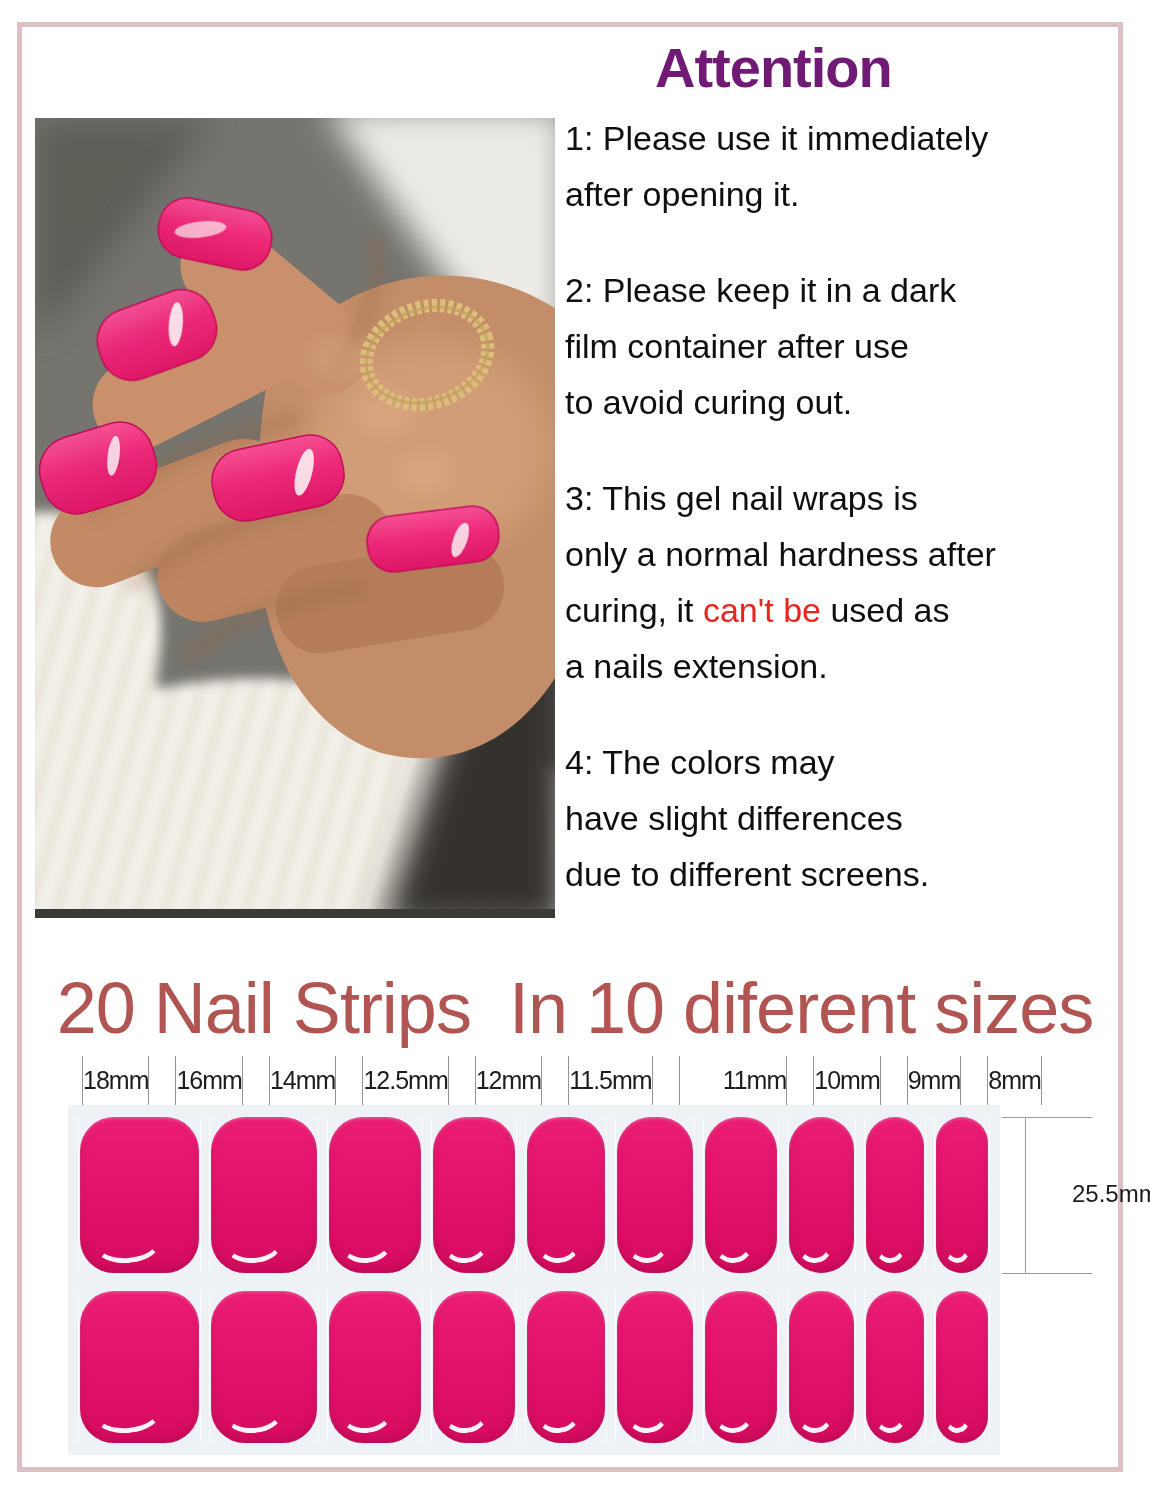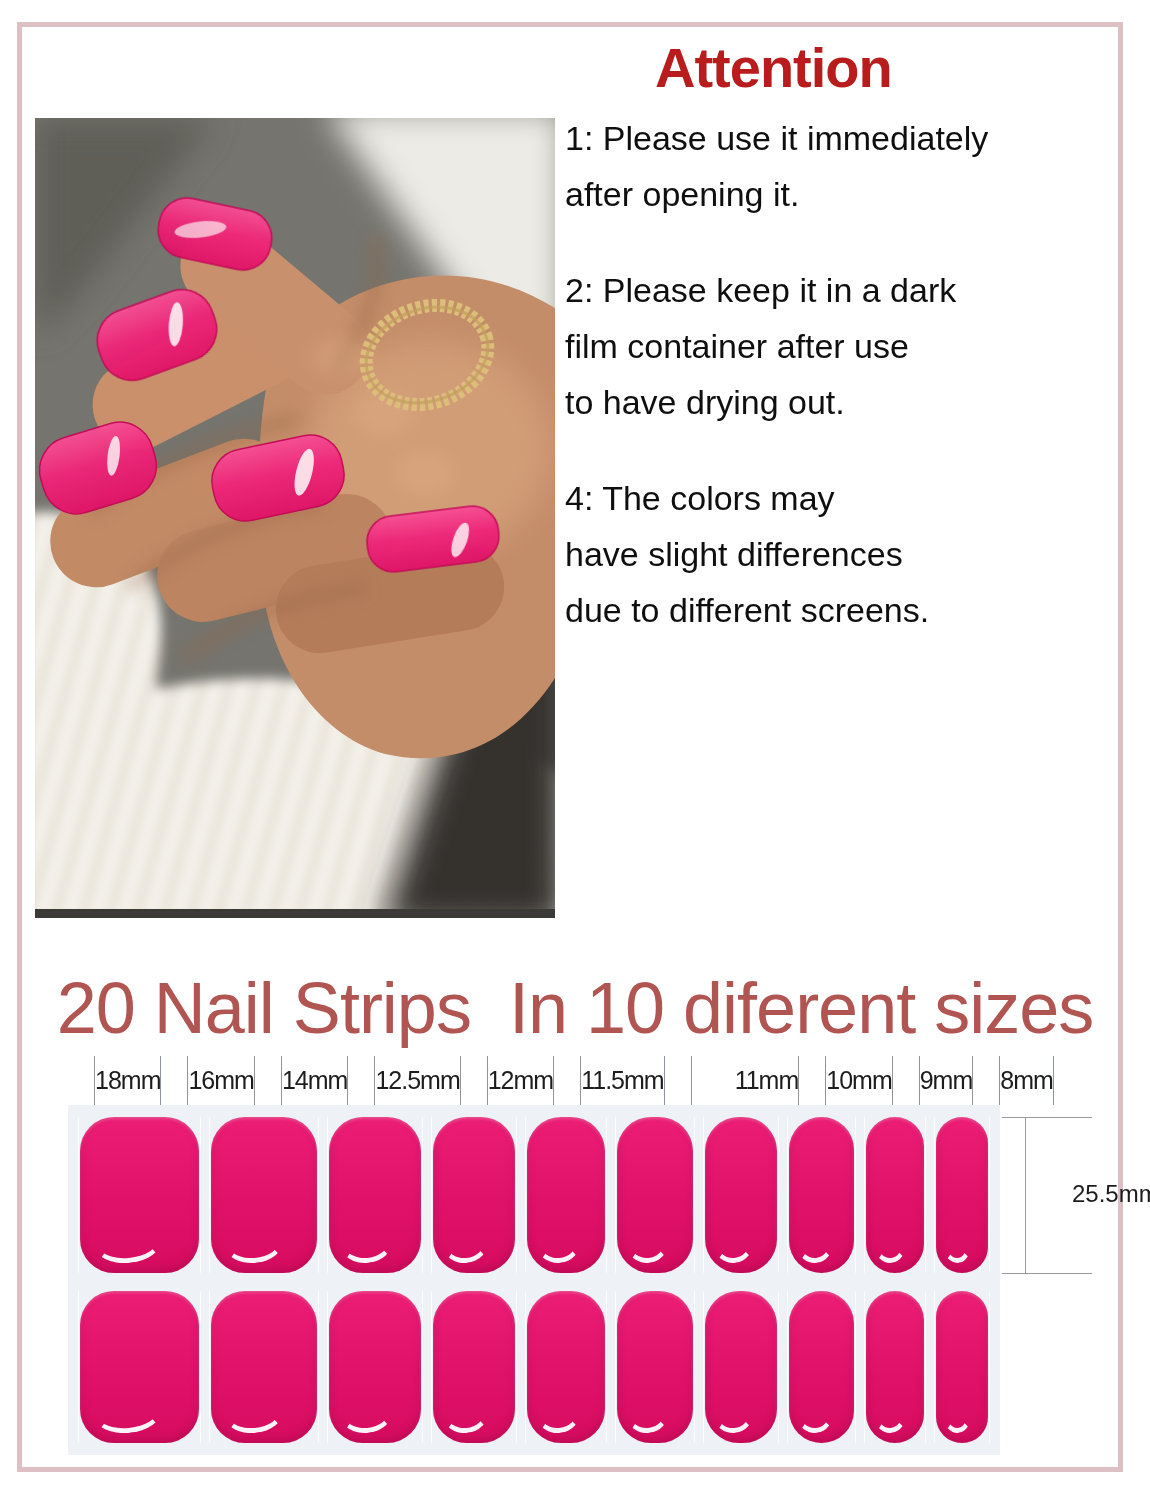--- a/index.html
+++ b/index.html
@@ -7,31 +7,31 @@
        font-family:"Liberation Sans", sans-serif;color:#0f0f0f;}
 
   .frame{position:absolute;left:17px;top:22px;width:1106px;height:1450px;
          border:5px solid #dcc0c3;box-sizing:border-box;pointer-events:none;}
 
   .photo{position:absolute;left:35px;top:118px;width:520px;height:800px;overflow:hidden;}
   .photo svg{display:block;}
 
   .attention{position:absolute;left:565px;top:36px;width:556px;}
   .attention h1{margin:0 0 10px 90px;font-size:56px;line-height:64px;font-weight:bold;
-                letter-spacing:-1px;color:#b91c1c;}
+                letter-spacing:-1px;color:#701a75;}
   .note{margin:0 0 40px 0;}
   .tline{display:block;font-size:34px;line-height:56px;letter-spacing:0;}
   .red{color:#e8251f;}
 
   .headline{position:absolute;left:22px;top:966px;width:1106px;height:84px;
             margin:0;text-align:center;font-weight:normal;
             font-size:72px;line-height:84px;letter-spacing:-1px;
             color:#b05551;white-space:pre;}
 
-  .ruler{position:absolute;left:84px;top:1056px;width:932px;height:49px;
+  .ruler{position:absolute;left:72px;top:1056px;width:932px;height:49px;
          box-sizing:border-box;display:flex;gap:26px;padding:0 10px;}
   .rcell{flex-basis:0;display:flex;align-items:center;justify-content:center;
          border-left:1px solid #8f959b;border-right:1px solid #8f959b;}
   .rcell span{font-size:25px;color:#1d1d1d;letter-spacing:-1px;white-space:nowrap;}
 
   .sheet{position:absolute;left:68px;top:1105px;width:932px;height:350px;
          box-sizing:border-box;background:#eef1f6;padding:12px 10px;
          display:flex;flex-direction:column;justify-content:space-between;}
   .strip-row{display:flex;gap:8px;}
   .strip-row.r1{height:156px;}
@@ -146,23 +146,29 @@
   <h1>Attention</h1>
 
   <p class="note">
     <span class="tline">1: Please use it immediately</span>
     <span class="tline">after opening it.</span>
   </p>
 
   <p class="note">
     <span class="tline">2: Please keep it in a dark</span>
     <span class="tline">film container after use</span>
-    <span class="tline">to have drying out.</span>
-  </p>
-
+    <span class="tline">to avoid curing out.</span>
+  </p>
+
+  <p class="note">
+    <span class="tline">3: This gel nail wraps is</span>
+    <span class="tline">only a normal hardness after</span>
+    <span class="tline"><span>curing, it </span><span class="red">can't be</span><span> used as</span></span>
+    <span class="tline">a nails extension.</span>
+  </p>
 
   <p class="note">
     <span class="tline">4: The colors may</span>
     <span class="tline">have slight differences</span>
     <span class="tline">due to different screens.</span>
   </p>
 </div>
 
 <h2 class="headline">20 Nail Strips  In 10 diferent sizes</h2>
 

